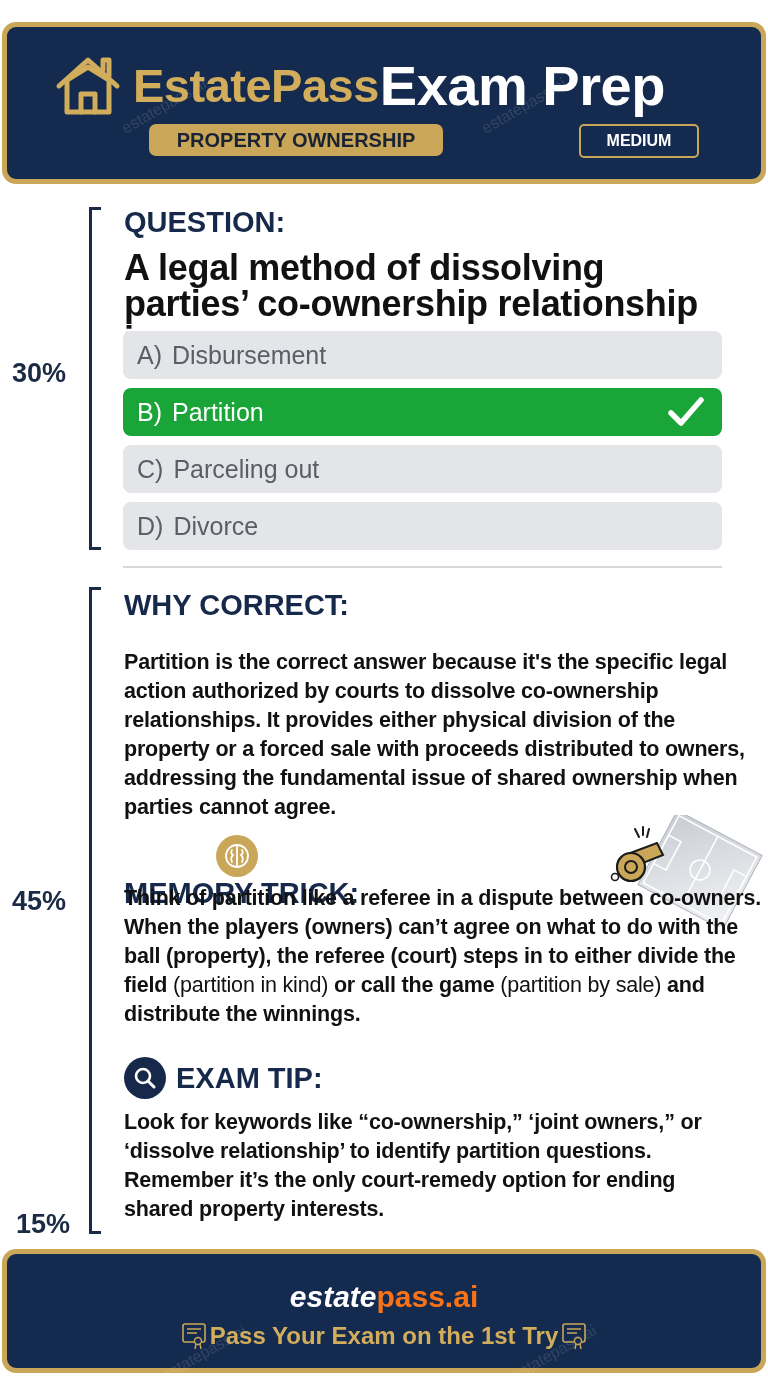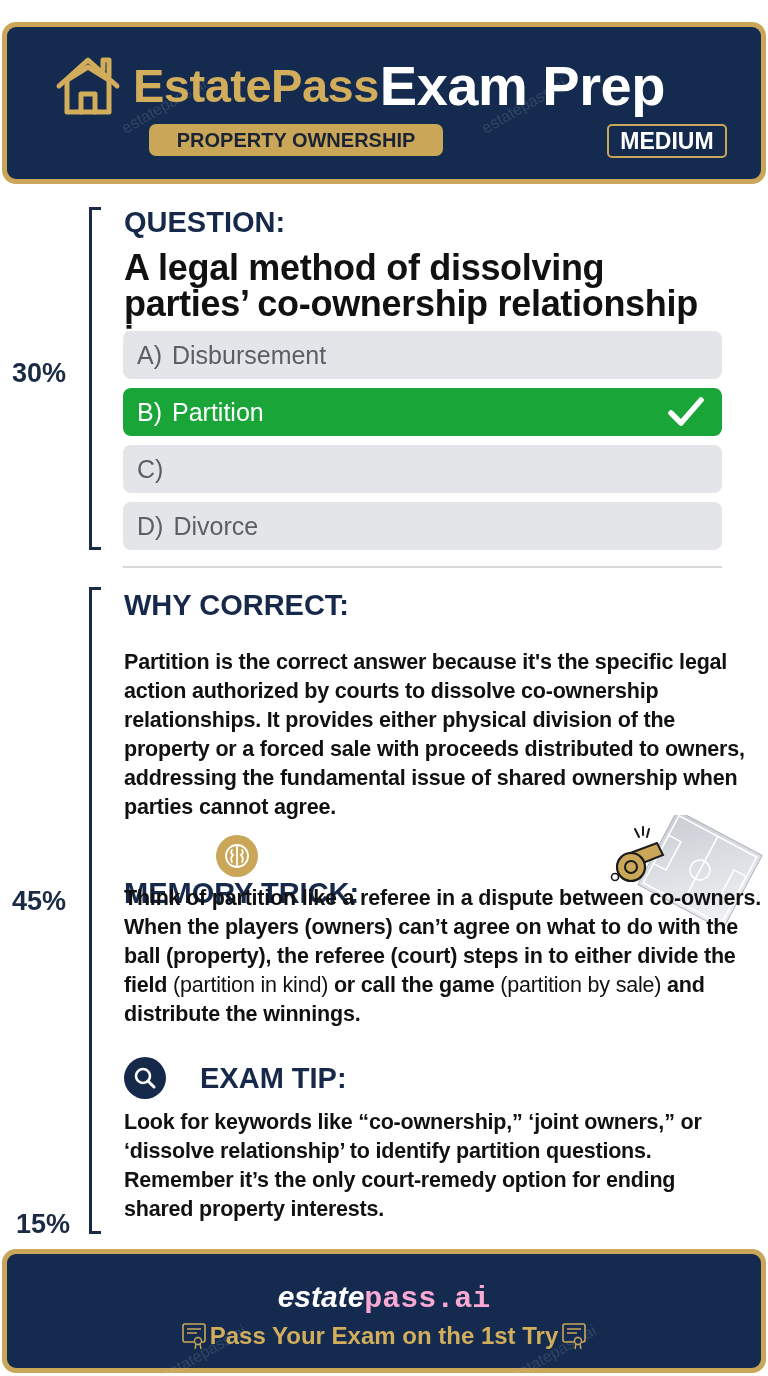--- a/index.html
+++ b/index.html
@@ -15,23 +15,22 @@
   .brand-gold { font-size: 47px; font-weight: bold; color: #d1ad5c; letter-spacing: -0.5px; }
   .brand-white { font-size: 56px; font-weight: bold; color: #ffffff; margin-left: 1px; letter-spacing: -0.5px; }
   .category-badge {
     position: absolute; left: 142px; top: 97px; width: 294px; height: 32px;
     background: #c9a658; border-radius: 7px; color: #1a2333;
     font-size: 20px; font-weight: bold; display: flex; align-items: center; justify-content: center;
   }
   .difficulty-badge {
     position: absolute; left: 572px; top: 97px; width: 120px; height: 34px;
     border: 2px solid #c9a658; border-radius: 5px; color: #fff;
-    font-size: 23px; font-weight: bold; display: flex; align-items: center; justify-content: center;
+    font-size: 16px; font-weight: bold; display: flex; align-items: center; justify-content: center;
     background: #142b4f;
-    margin-left: 28px;
   }
   .watermark { position: absolute; color: rgba(255,255,255,0.12); font-size: 16px; transform: rotate(-30deg); pointer-events: none; }
 
   .bracket { position: absolute; border-left: 3px solid #1b2b45; }
   .bracket.top::before, .bracket.bot::after { content: ""; position: absolute; left: -3px; width: 12px; height: 3px; background: #1b2b45; }
   .bracket.top::before { top: 0; }
   .bracket.bot::after { bottom: 0; }
   .pct { position: absolute; font-size: 27px; font-weight: bold; color: #1b2b45; }
 
   .section-title { position: absolute; left: 124px; font-size: 29px; font-weight: bold; color: #17294a; display: flex; align-items: center; }
@@ -55,21 +54,21 @@
   .search-icon { background: #17294a; }
 
   .deco { position: absolute; left: 605px; top: 815px; width: 160px; height: 112px; }
 
   .footer {
     position: absolute; left: 2px; top: 1249px; width: 764px; height: 124px;
     background: #142b4f; border: 5px solid #c9a658; border-radius: 14px;
   }
   .footer-domain { position: absolute; left: 0; right: 0; top: 26px; text-align: center; font-size: 30px; font-weight: bold; }
   .footer-domain .w { color: #fff; font-style: italic; }
-  .footer-domain .g { color: #f9a8d4; font-family: Liberation Mono, monospace; }
+  .footer-domain .g { color: #f97316; }
   .footer-tag { position: absolute; left: 0; right: 0; top: 68px; display: flex; justify-content: center; align-items: center; font-size: 24px; font-weight: bold; color: #d1ad5c; }
   .cert-icon { width: 24px; height: 28px; margin: 0 4px; }
 </style>
 </head>
 <body>
 
 <div class="header">
   <span class="watermark" style="left:110px;top:70px;">estatepass.ai</span>
   <span class="watermark" style="left:470px;top:70px;">estatepass.ai</span>
   <div class="brand-row">
@@ -101,20 +100,21 @@
 </div>
 <div class="option correct" style="top:388px;">
   <span class="letter">B)</span>
   <span>Partition</span>
   <svg class="check-icon" viewBox="0 0 36 30">
     <path d="M3 16 L13 26 L33 3" fill="none" stroke="#ffffff" stroke-width="5.5" stroke-linecap="round" stroke-linejoin="round"></path>
   </svg>
 </div>
 <div class="option" style="top:445px;">
   <span class="letter">C)</span>
+  <span>Parceling out</span>
 </div>
 <div class="option" style="top:502px;">
   <span class="letter">D)</span>
   <span>Divorce</span>
 </div>
 
 <div class="divider"></div>
 
 <div class="bracket top bot" style="left:89px;top:587px;height:647px;"></div>
 <div class="pct" style="left:12px;top:886px;">45%</div>
@@ -160,21 +160,21 @@
     <circle cx="26" cy="52" r="6" fill="none" stroke="#1a1a1a" stroke-width="2"></circle>
     <circle cx="10" cy="62" r="3.5" fill="none" stroke="#1a1a1a" stroke-width="1.6"></circle>
     <path d="M30 14 L34 22 M38 12 L38 20 M44 14 L42 22" stroke="#1a1a1a" stroke-width="2" stroke-linecap="round"></path>
   </g>
 </svg>
 
 <div class="body-text" style="top:884px;width:640px;">
   <span>Think of partition like a referee in a dispute between co-owners. When the players (owners) can’t agree on what to do with the ball (property), the referee (court) steps in to either divide the field </span><span class="light">(partition in kind)</span><span> or call the game </span><span class="light">(partition by sale)</span><span> and distribute the winnings.</span>
 </div>
 
-<div class="section-title" style="top:1057px;gap:24px;">
+<div class="section-title" style="top:1057px;">
   <span class="icon-circle search-icon">
     <svg width="26" height="26" viewBox="0 0 26 26">
       <circle cx="11" cy="11" r="7" fill="none" stroke="#ffffff" stroke-width="2.6"></circle>
       <path d="M16 16 L22 22" stroke="#ffffff" stroke-width="3" stroke-linecap="round"></path>
     </svg>
   </span>
   <span>EXAM TIP:</span>
 </div>
 <div class="body-text" style="top:1108px;width:610px;">Look for keywords like “co-ownership,” ‘joint owners,” or ‘dissolve relationship’ to identify partition questions. Remember it’s the only court-remedy option for ending shared property interests.</div>
 

